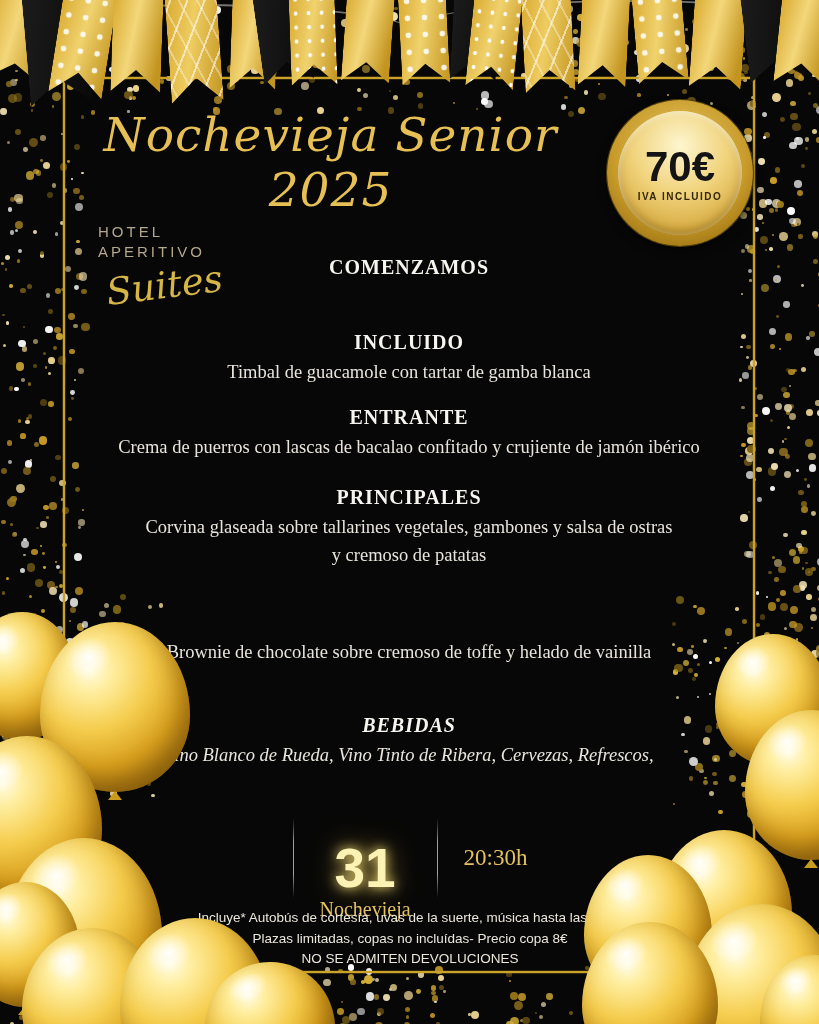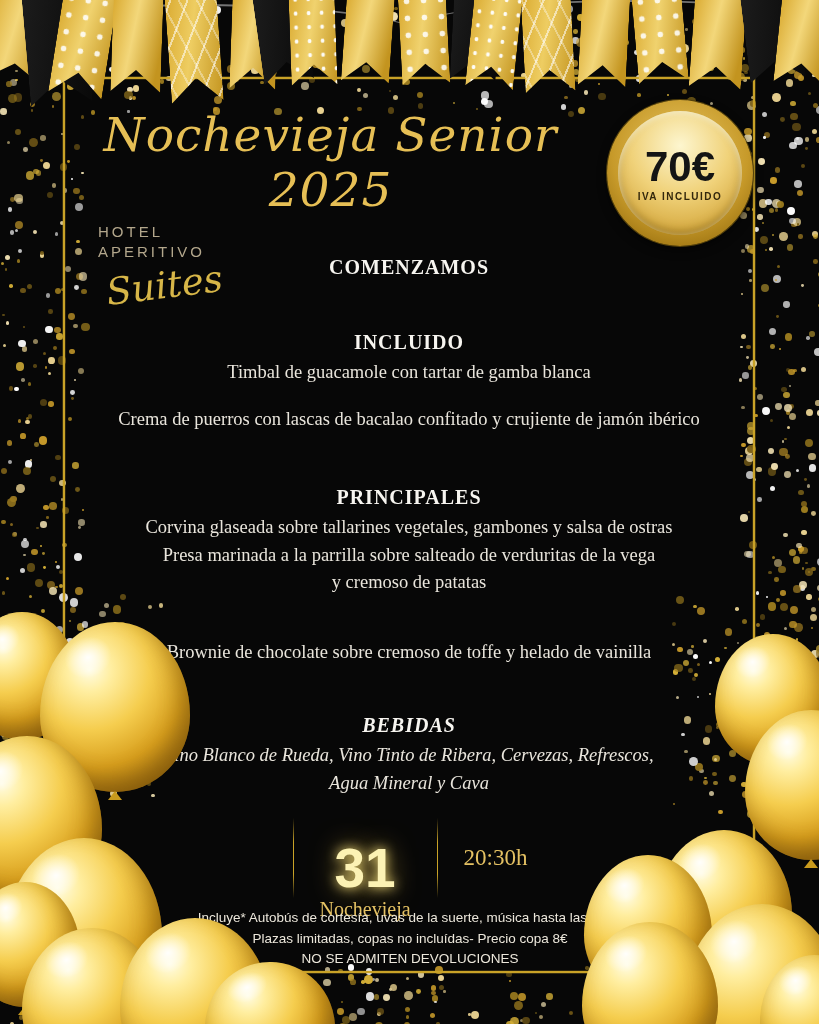--- a/index.html
+++ b/index.html
@@ -1174,35 +1174,34 @@
   </div>
 
   <div id="sec-0" class="section">
     <div class="heading">COMENZAMOS</div>
   </div>
   <div id="sec-1" class="section">
     <div class="heading">INCLUIDO</div>
     <div class="item">Timbal de guacamole con tartar de gamba blanca</div>
   </div>
   <div id="sec-2" class="section">
+    <div class="heading">ENTRANTE</div>
     <div class="item">Crema de puerros con lascas de bacalao confitado y crujiente de jamón ibérico</div>
   </div>
   <div id="sec-3" class="section">
     <div class="heading">PRINCIPALES</div>
     <div class="item">Corvina glaseada sobre tallarines vegetales, gambones y salsa de ostras</div>
-    <div class="item">Presa marinada a la parrilla sobre salteado de verduritas de la vega</div>
     <div class="item">y cremoso de patatas</div>
   </div>
   <div id="sec-4" class="section">
     <div class="item">Brownie de chocolate sobre cremoso de toffe y helado de vainilla</div>
   </div>
   <div id="sec-5" class="section">
     <div class="heading italic">BEBIDAS</div>
     <div class="item italic">Vino Blanco de Rueda, Vino Tinto de Ribera, Cervezas, Refrescos,</div>
-    <div class="item italic">Agua Mineral y Cava</div>
   </div>
 
   <div class="event">
     <div class="v-divider"></div>
     <div class="date-block">
       <div class="date-day">31</div>
       <div class="date-month">Nochevieja</div>
     </div>
     <div class="v-divider"></div>
     <div class="time">20:30h</div>

